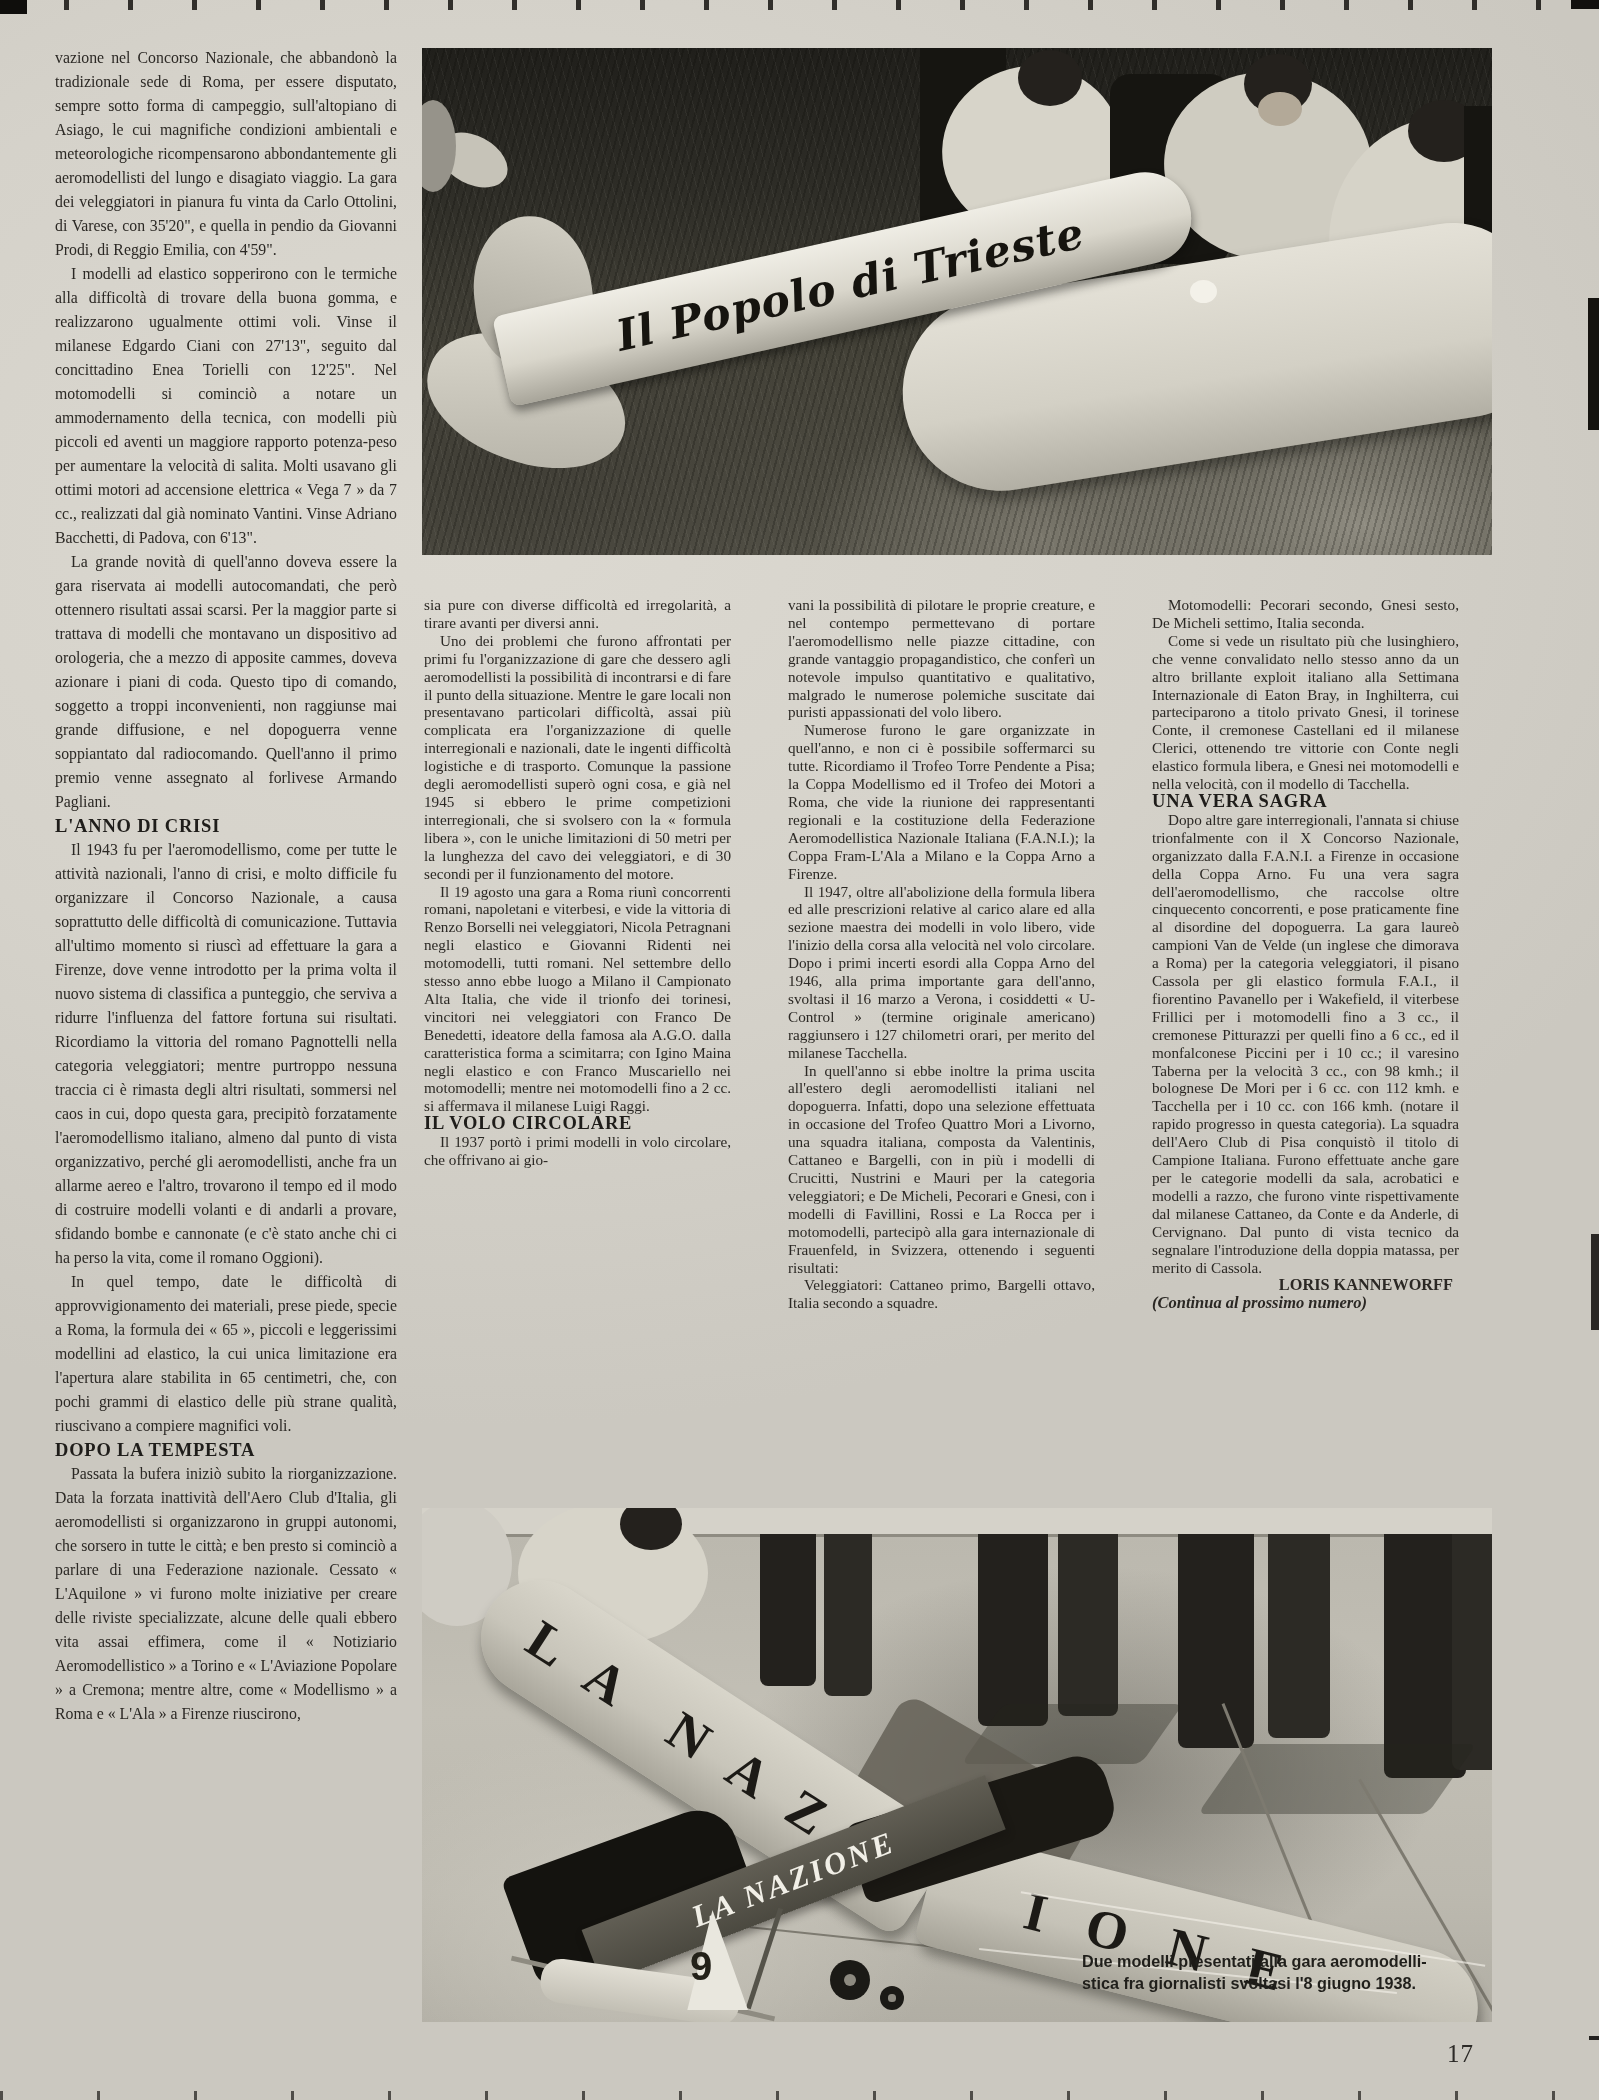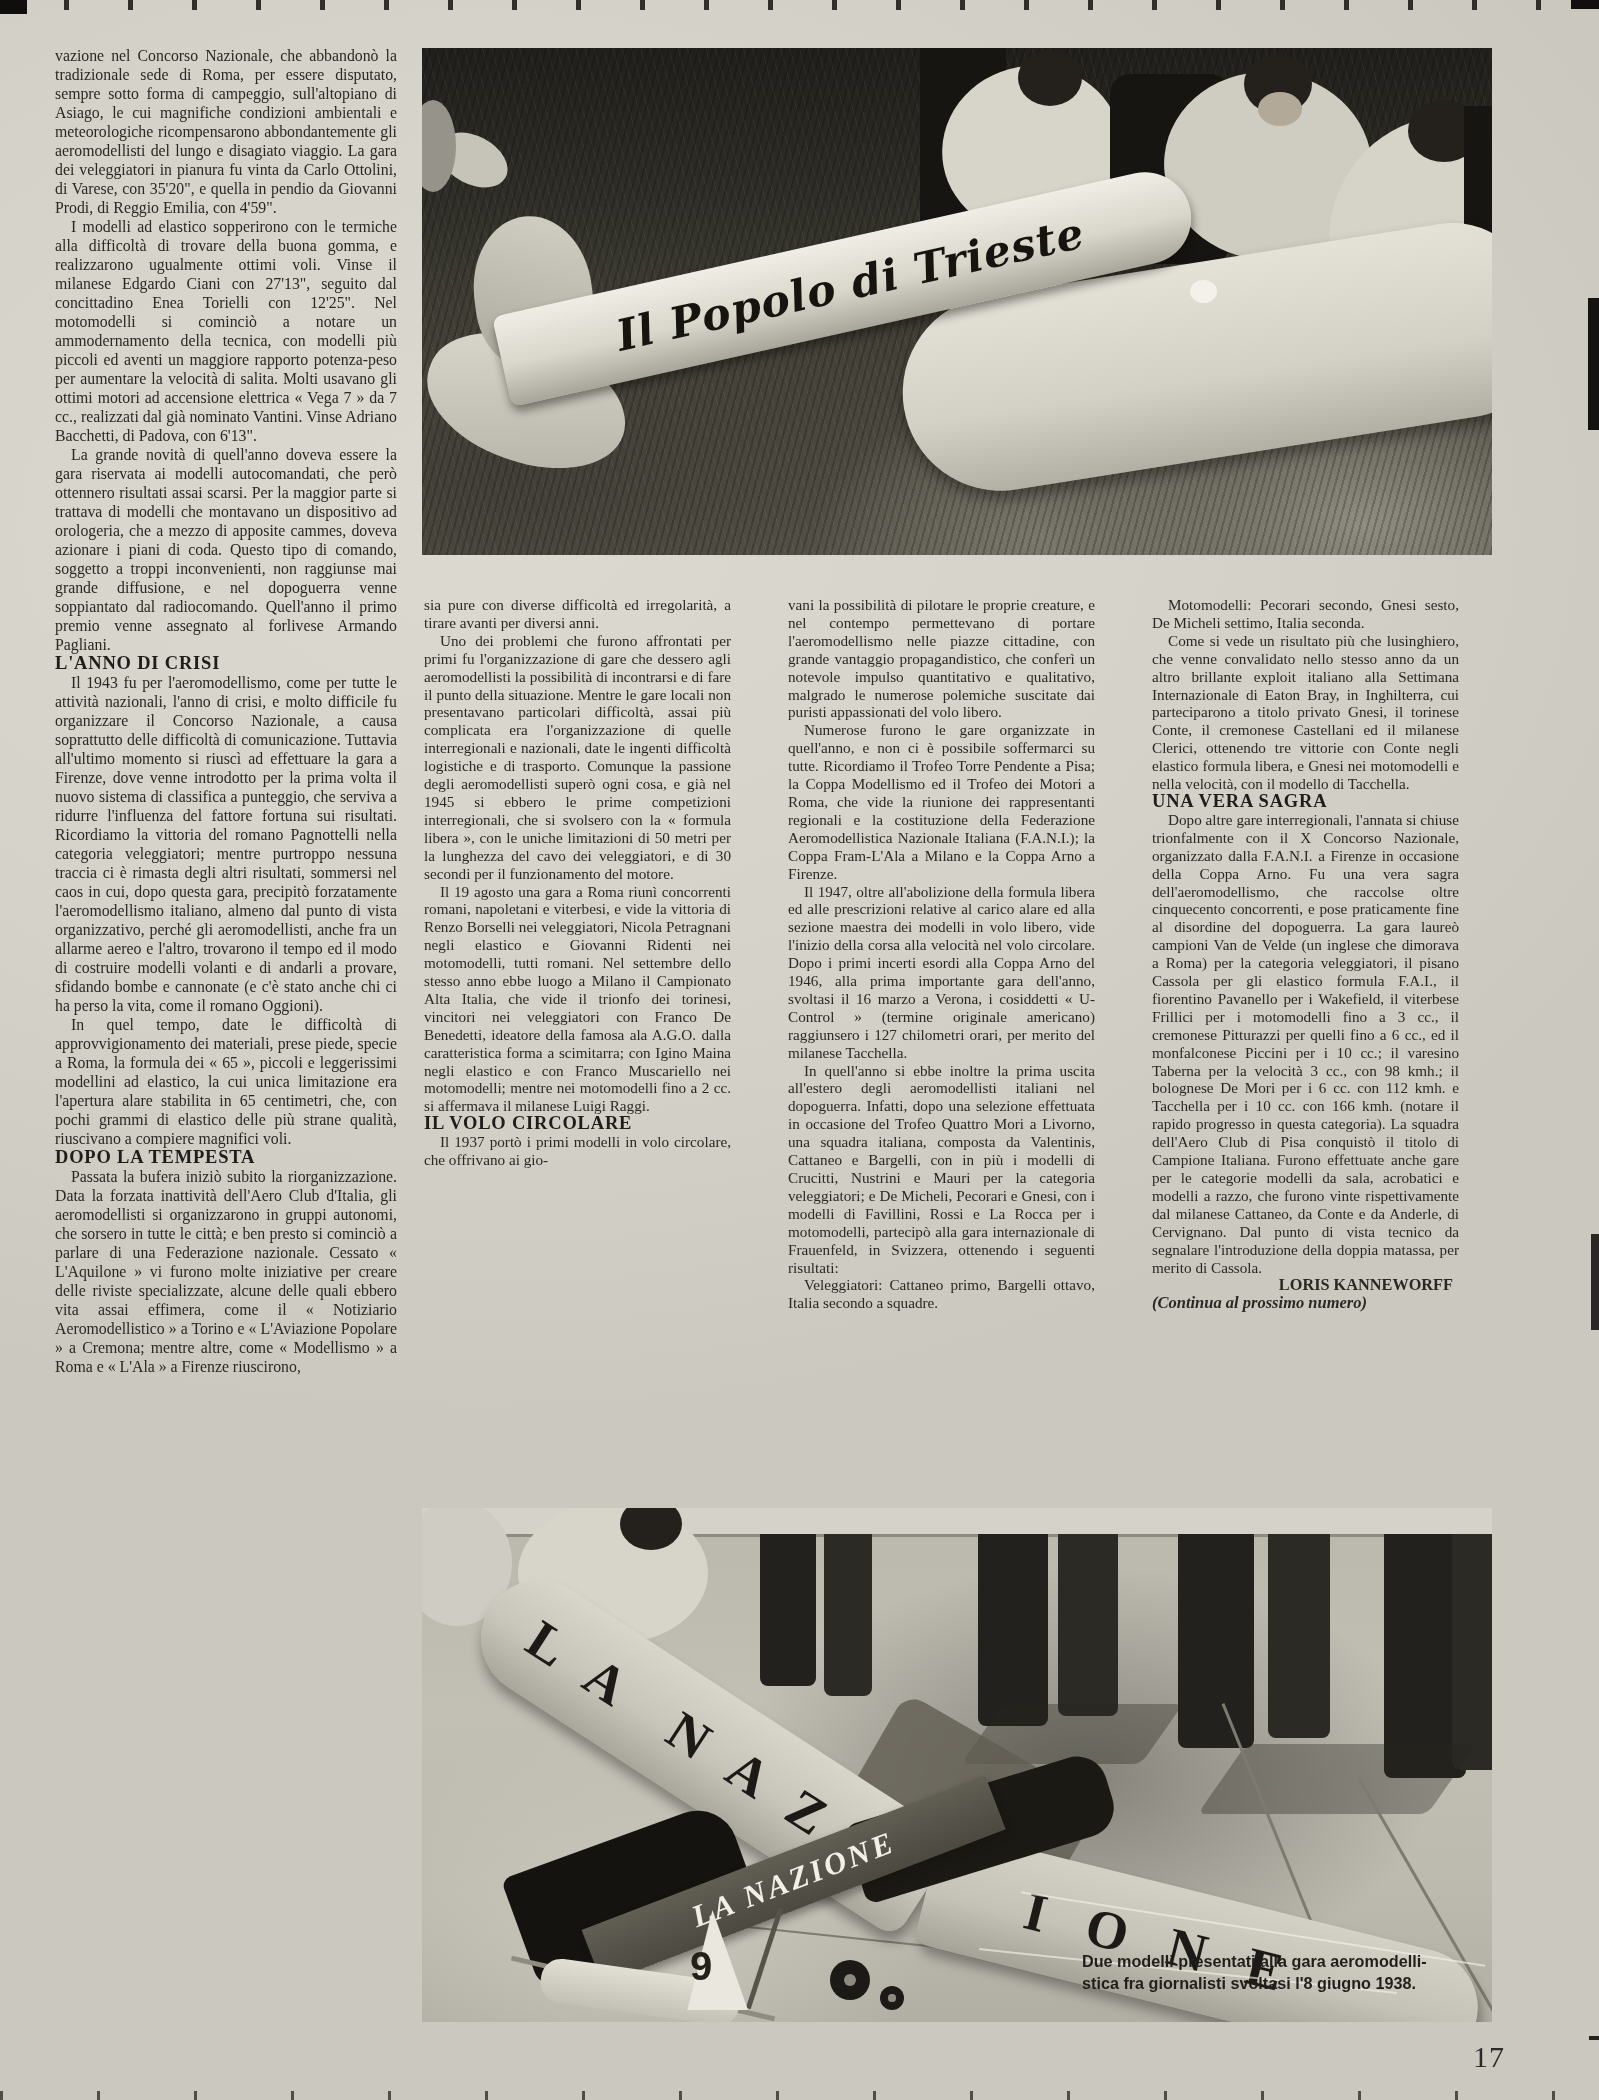--- a/index.html
+++ b/index.html
@@ -11,31 +11,31 @@
     background:repeating-linear-gradient(90deg,#14120f 0 5px,transparent 5px 64px);opacity:.85;}
   .bottom-ticks{position:absolute;left:0;top:2091px;width:100%;height:9px;
     background:repeating-linear-gradient(90deg,#1b1916 0 3px,transparent 3px 97px);opacity:.7;}
   .corner-mark-left{position:absolute;left:0;top:0;width:27px;height:14px;background:#0f0e0c;}
   .corner-mark-right{position:absolute;left:1571px;top:0;width:28px;height:9px;background:#12100e;}
   .right-mark-a{position:absolute;left:1588px;top:298px;width:11px;height:132px;background:#15130f;}
   .right-mark-b{position:absolute;left:1591px;top:1234px;width:8px;height:96px;background:#2a2724;}
   .right-mark-c{position:absolute;left:1589px;top:2036px;width:10px;height:4px;background:#242220;}
   
   .col{position:absolute;text-align:justify;color:#2b2824;}
-  .col1{left:55px;top:46px;width:342px;font-size:15.8px;line-height:19px;}
+  .col1{left:55px;top:46px;width:342px;font-size:15.8px;line-height:24px;}
   .colN{width:307px;top:596px;font-size:15.2px;line-height:17.9px;}
   .col2{left:424px;}
   .col3{left:788px;}
   .col4{left:1152px;}
   .col p{margin:0;}
   .ind{text-indent:16px;}
   .sect{font-weight:bold;font-size:18.5px;letter-spacing:.8px;margin:16px 0 10px 0;color:#1f1d1a;text-align:left;}
   .byline{font-weight:bold;text-align:right;padding-right:6px;font-size:16.3px;margin-top:2px;}
   .continua{font-style:italic;font-size:16.5px;text-align:left;font-weight:bold;}
-  .pagenum{position:absolute;left:1447px;top:2040px;font-size:30px;color:#2c2a27;letter-spacing:1px;margin-left:26px;}
+  .pagenum{position:absolute;left:1447px;top:2040px;font-size:25px;color:#2c2a27;letter-spacing:1px;}
   
   .photo-top{position:absolute;left:422px;top:48px;width:1070px;height:507px;overflow:hidden;
     background:
       radial-gradient(420px 260px at 88% 94%, #8f8c81 0%, rgba(143,140,129,0) 70%),
       radial-gradient(330px 210px at 58% 97%, #7b786d 0%, rgba(123,120,109,0) 70%),
       radial-gradient(520px 320px at 8% 82%, #403e36 0%, rgba(64,62,54,0) 75%),
       linear-gradient(180deg,#201f1b 0%, #2e2d27 28%, #454339 62%, #56544a 100%);}
   .grass{position:absolute;left:0;top:0;width:100%;height:100%;
     background:repeating-linear-gradient(105deg, rgba(10,10,6,.22) 0 2px, transparent 2px 7px),
                repeating-linear-gradient(75deg, rgba(230,228,218,.05) 0 1px, transparent 1px 9px);}

